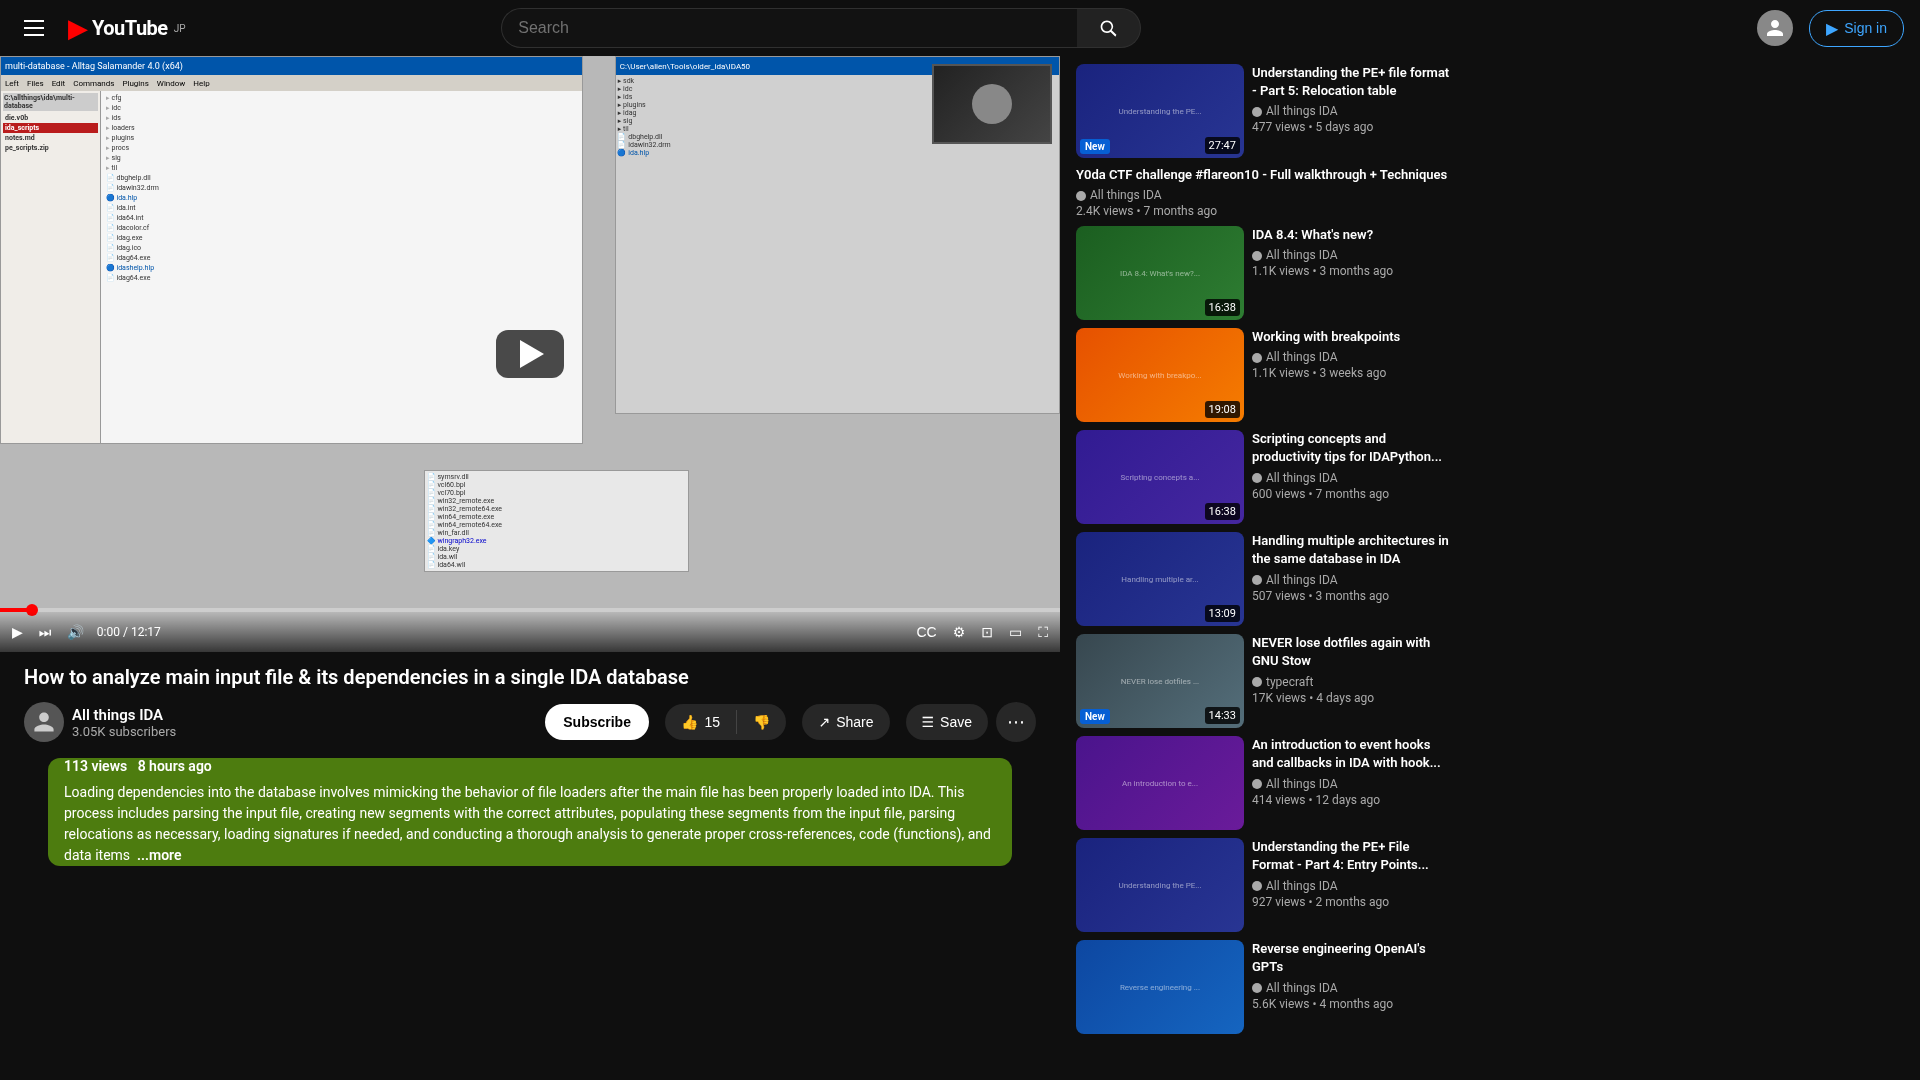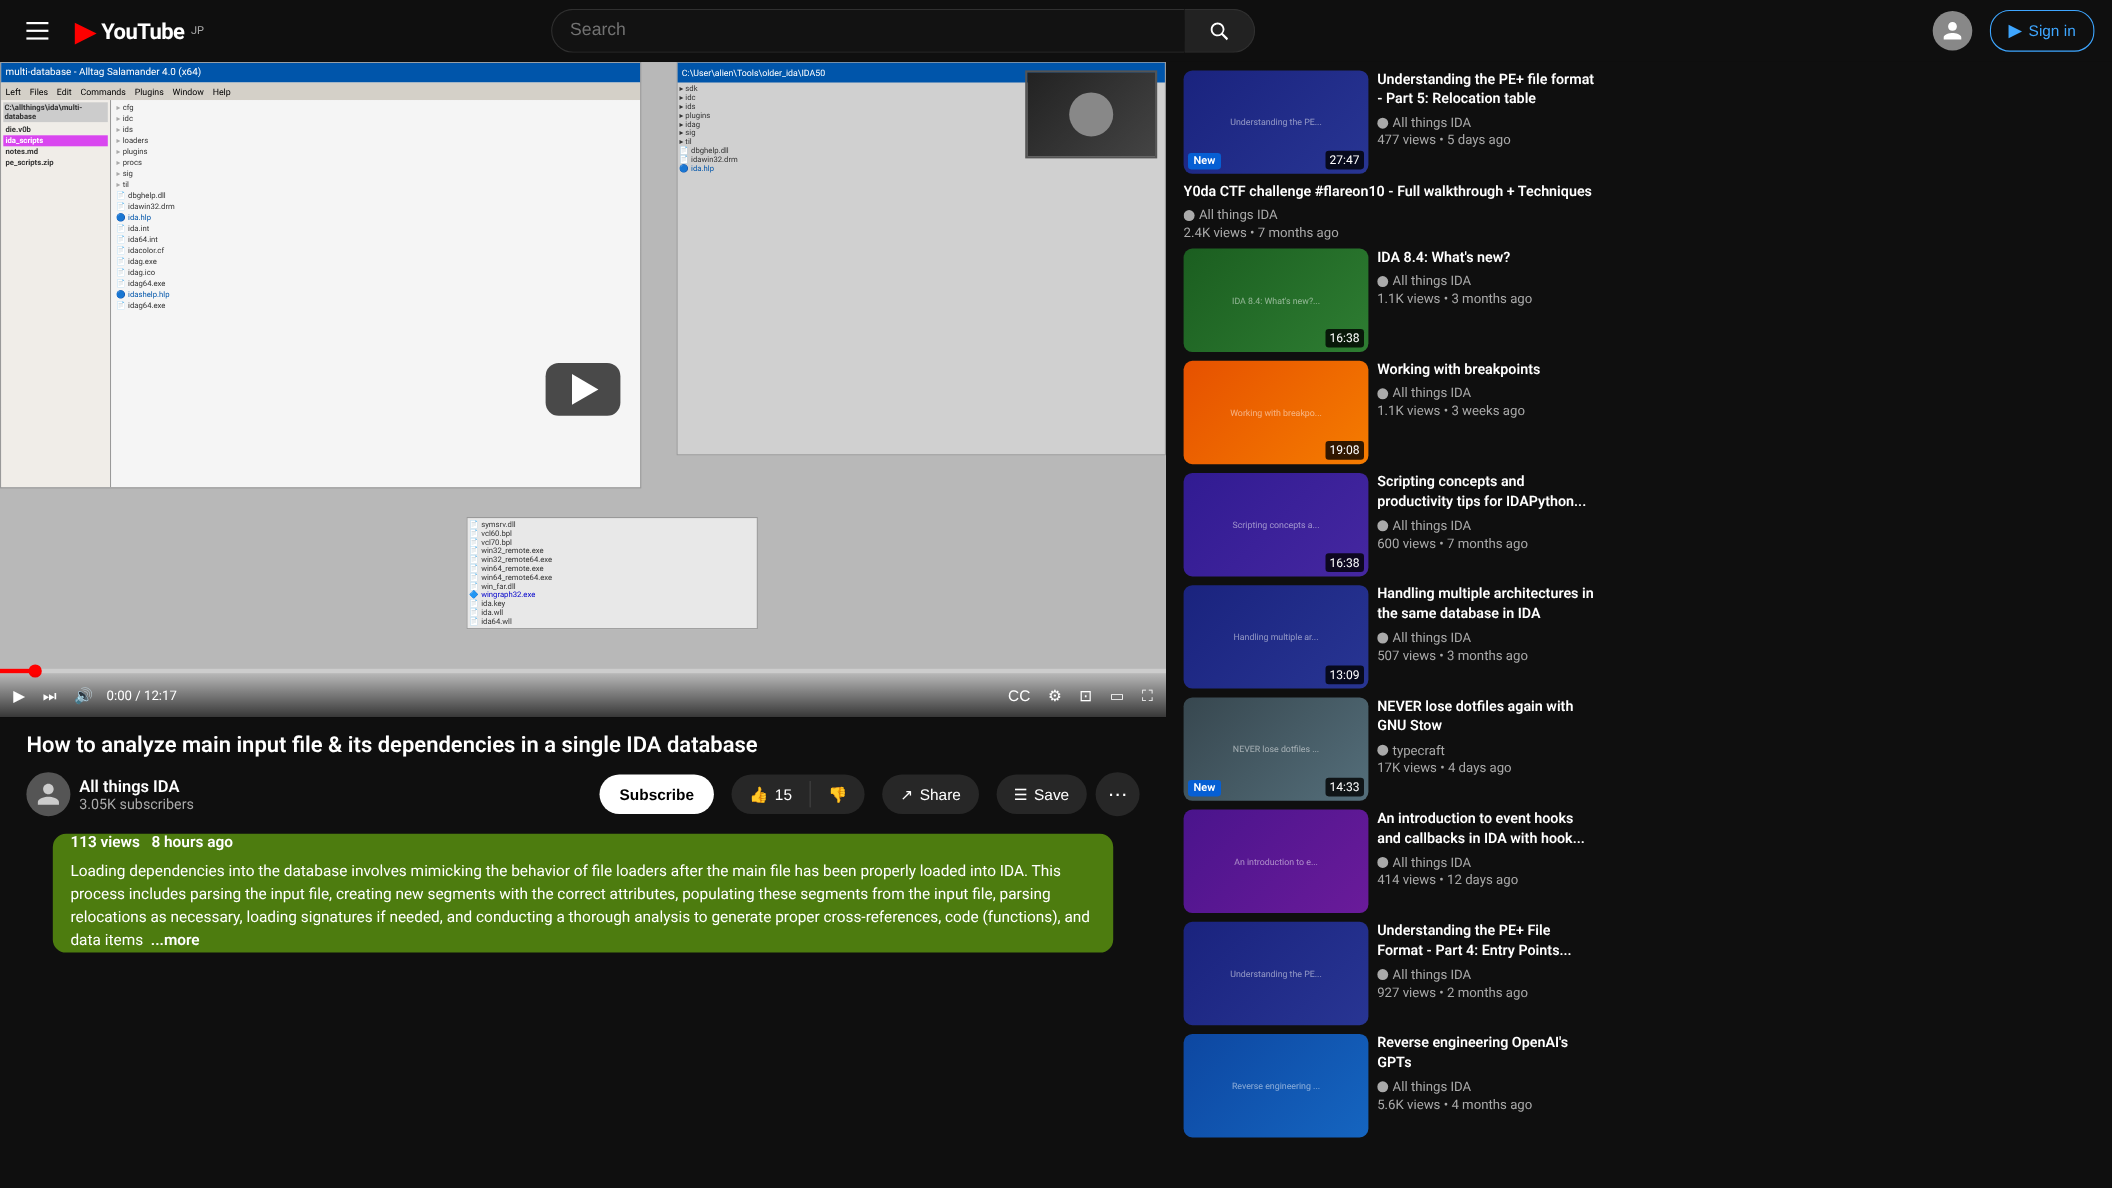--- a/index.html
+++ b/index.html
@@ -91,21 +91,21 @@
     }
     .ida-bar {
       height: 18px; background: #0055aa; display: flex; align-items: center; padding: 0 4px; gap: 6px;
     }
     .ida-bar-text { font-size: 9px; color: #fff; }
     .ida-menu { height: 16px; background: #d4d0c8; display: flex; align-items: center; padding: 0 4px; gap: 8px; }
     .ida-menu-item { font-size: 8px; color: #000; }
     .ida-content { display: flex; height: calc(100% - 34px); }
     .ida-sidebar { width: 100px; background: #f0ede8; border-right: 1px solid #999; padding: 2px; }
     .ida-sidebar-item { font-size: 7px; color: #333; padding: 1px 2px; font-weight: bold; }
-    .ida-sidebar-item.selected { background: #d946ef; color: #fff; }
+    .ida-sidebar-item.selected { background: #b91c1c; color: #fff; }
     .ida-file-list { flex: 1; background: #f5f5f5; padding: 2px; overflow: hidden; }
     .ida-file-item { font-size: 7px; color: #333; padding: 1px 3px; display: flex; align-items: center; gap: 2px; }
 
     
     .progress-bar-container { position: absolute; bottom: 40px; left: 0; right: 0; height: 4px; background: rgba(255,255,255,0.3); cursor: pointer; }
     .progress-bar-fill { height: 100%; width: 3%; background: #f00; position: relative; }
     .progress-circle { width: 12px; height: 12px; background: #f00; border-radius: 50%; position: absolute; right: -6px; top: -4px; }
 
     .controls-bar {
       position: absolute; bottom: 0; left: 0; right: 0; height: 40px;

